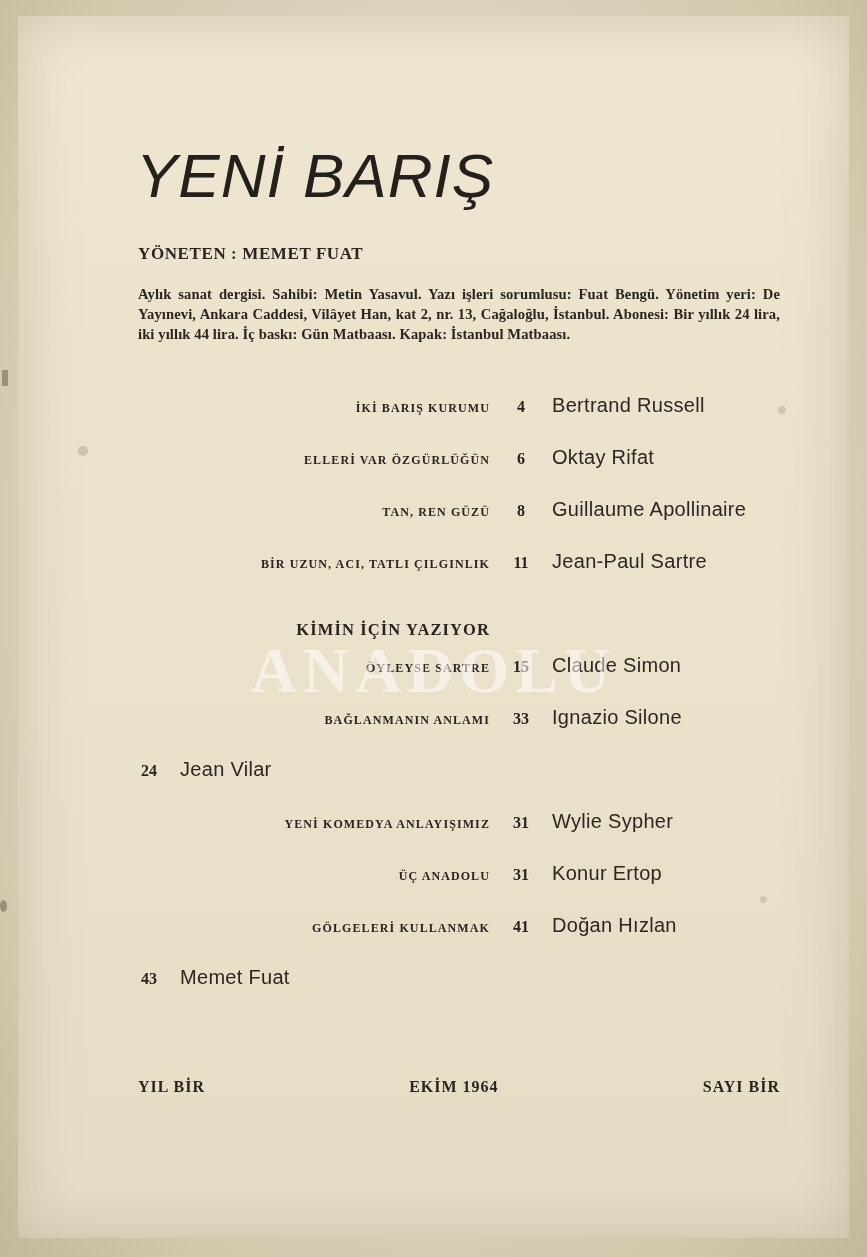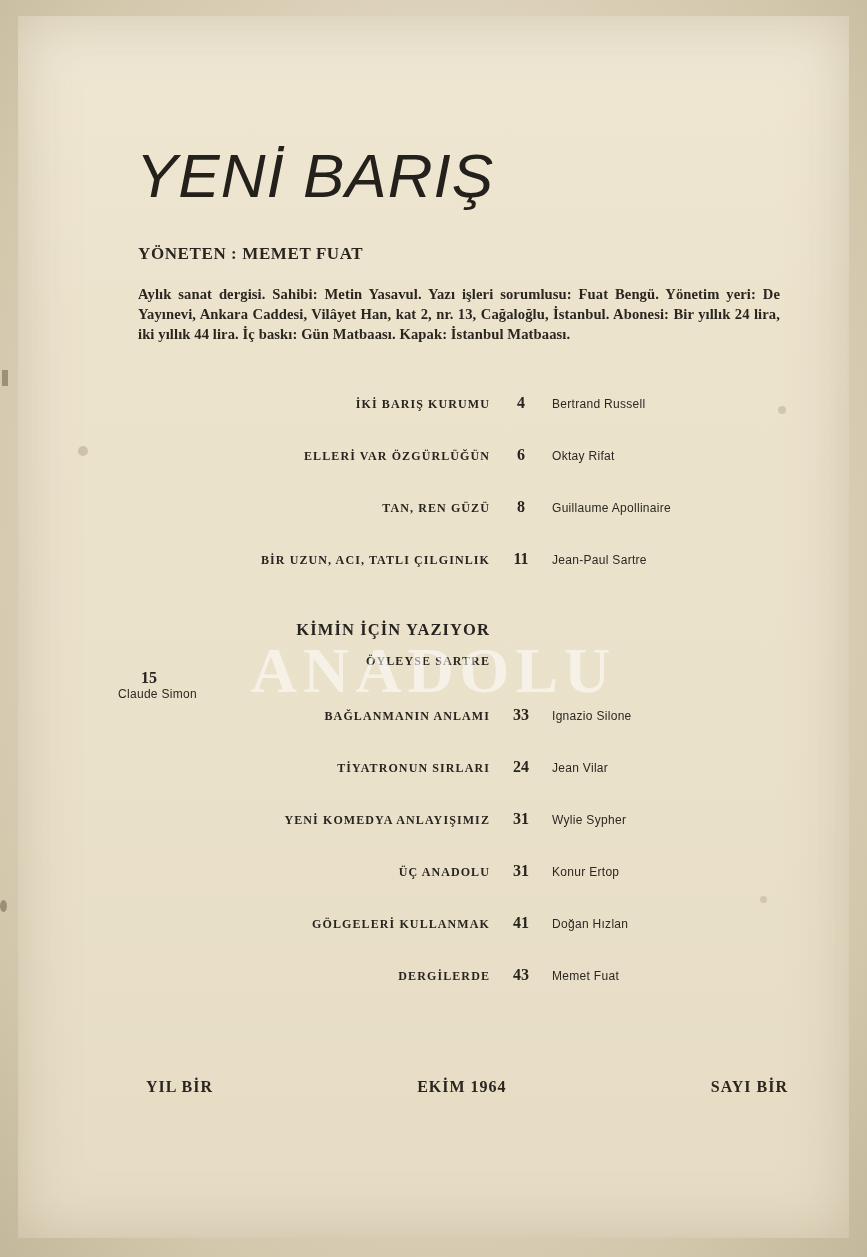--- a/index.html
+++ b/index.html
@@ -122,21 +122,21 @@
     width: 62px;
     text-align: center;
     font-family: "Liberation Serif", serif;
     font-size: 16px;
     font-weight: bold;
     color: #282420;
   }
   .toc-author {
     flex: 1;
     font-family: "Liberation Sans", sans-serif;
-    font-size: 12px;
+    font-size: 20px;
     color: #2b2722;
     letter-spacing: .3px;
     white-space: nowrap;
   }
   
   .toc-row.two-line {
     height: 52px;
     position: relative;
   }
   .toc-title-upper {
@@ -164,21 +164,21 @@
     font-size: 64px;
     font-weight: bold;
     letter-spacing: 6px;
     color: rgba(255,255,255,0.55);
     pointer-events: none;
     user-select: none;
   }
 
   #footer {
     position: absolute;
-    left: 28px;
+    left: 20px;
     top: 1062px;
     width: 642px;
     display: flex;
     justify-content: space-between;
     font-family: "Liberation Serif", serif;
     font-weight: bold;
     font-size: 16px;
     letter-spacing: 1px;
     color: #2a261f;
   }
@@ -228,35 +228,34 @@
           <div class="toc-page">8</div>
           <div class="toc-author">Guillaume  Apollinaire</div>
         </div>
 
         <div class="toc-row">
           <div class="toc-title">BİR UZUN, ACI, TATLI ÇILGINLIK</div>
           <div class="toc-page">11</div>
           <div class="toc-author">Jean-Paul Sartre</div>
         </div>
 
-        <div class="toc-row two-line" style="margin-top:52px;flex-direction:column;">
+        <div class="toc-row two-line" style="margin-top:52px;">
           <div class="toc-title-upper">KİMİN İÇİN YAZIYOR</div>
           <div class="toc-title">ÖYLEYSE SARTRE</div>
           <div class="toc-page">15</div>
           <div class="toc-author">Claude  Simon</div>
         </div>
 
         <div class="toc-row">
           <div class="toc-title">BAĞLANMANIN ANLAMI</div>
           <div class="toc-page">33</div>
           <div class="toc-author">Ignazio Silone</div>
         </div>
 
         <div class="toc-row">
-          <div class="toc-title">TİYATRONUN SIRLARI</div>
           <div class="toc-page">24</div>
           <div class="toc-author">Jean Vilar</div>
         </div>
 
         <div class="toc-row">
           <div class="toc-title">YENİ KOMEDYA ANLAYIŞIMIZ</div>
           <div class="toc-page">31</div>
           <div class="toc-author">Wylie  Sypher</div>
         </div>
 
@@ -266,21 +265,20 @@
           <div class="toc-author">Konur Ertop</div>
         </div>
 
         <div class="toc-row">
           <div class="toc-title">GÖLGELERİ KULLANMAK</div>
           <div class="toc-page">41</div>
           <div class="toc-author">Doğan Hızlan</div>
         </div>
 
         <div class="toc-row">
-          <div class="toc-title">DERGİLERDE</div>
           <div class="toc-page">43</div>
           <div class="toc-author">Memet  Fuat</div>
         </div>
 
       </div>
 
       <div id="footer">
         <div>YIL BİR</div>
         <div class="mid">EKİM 1964</div>
         <div>SAYI BİR</div>

